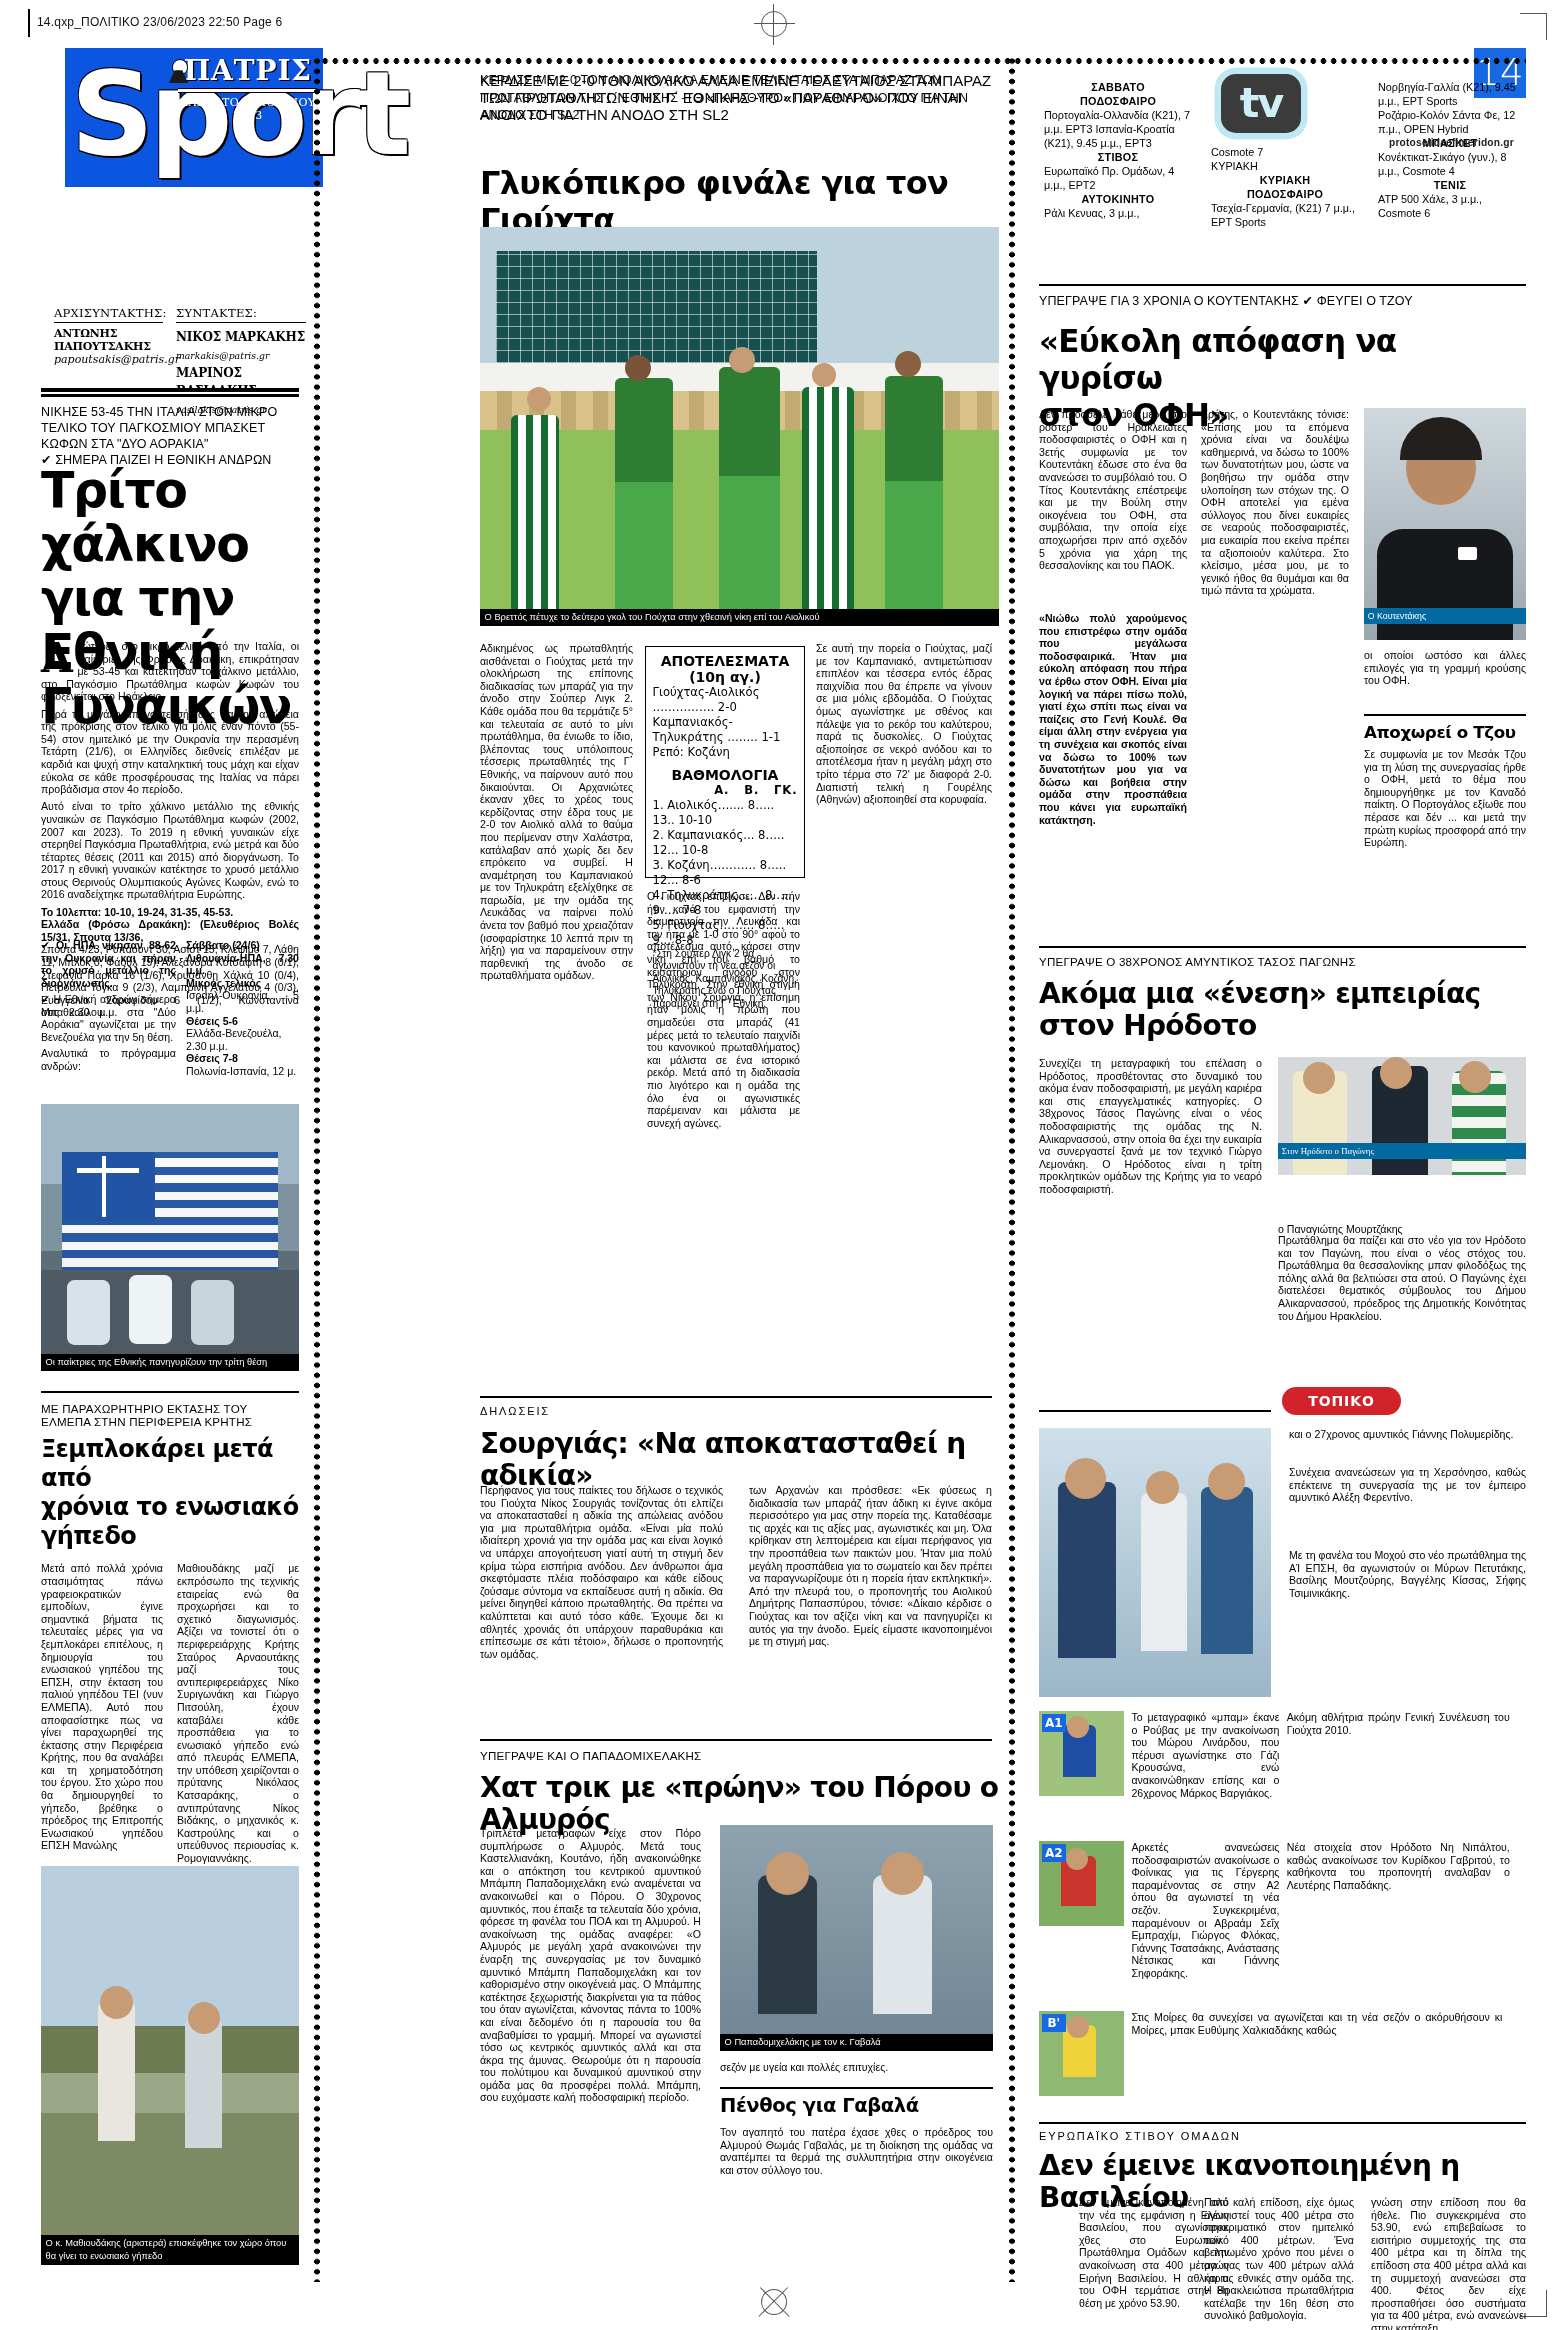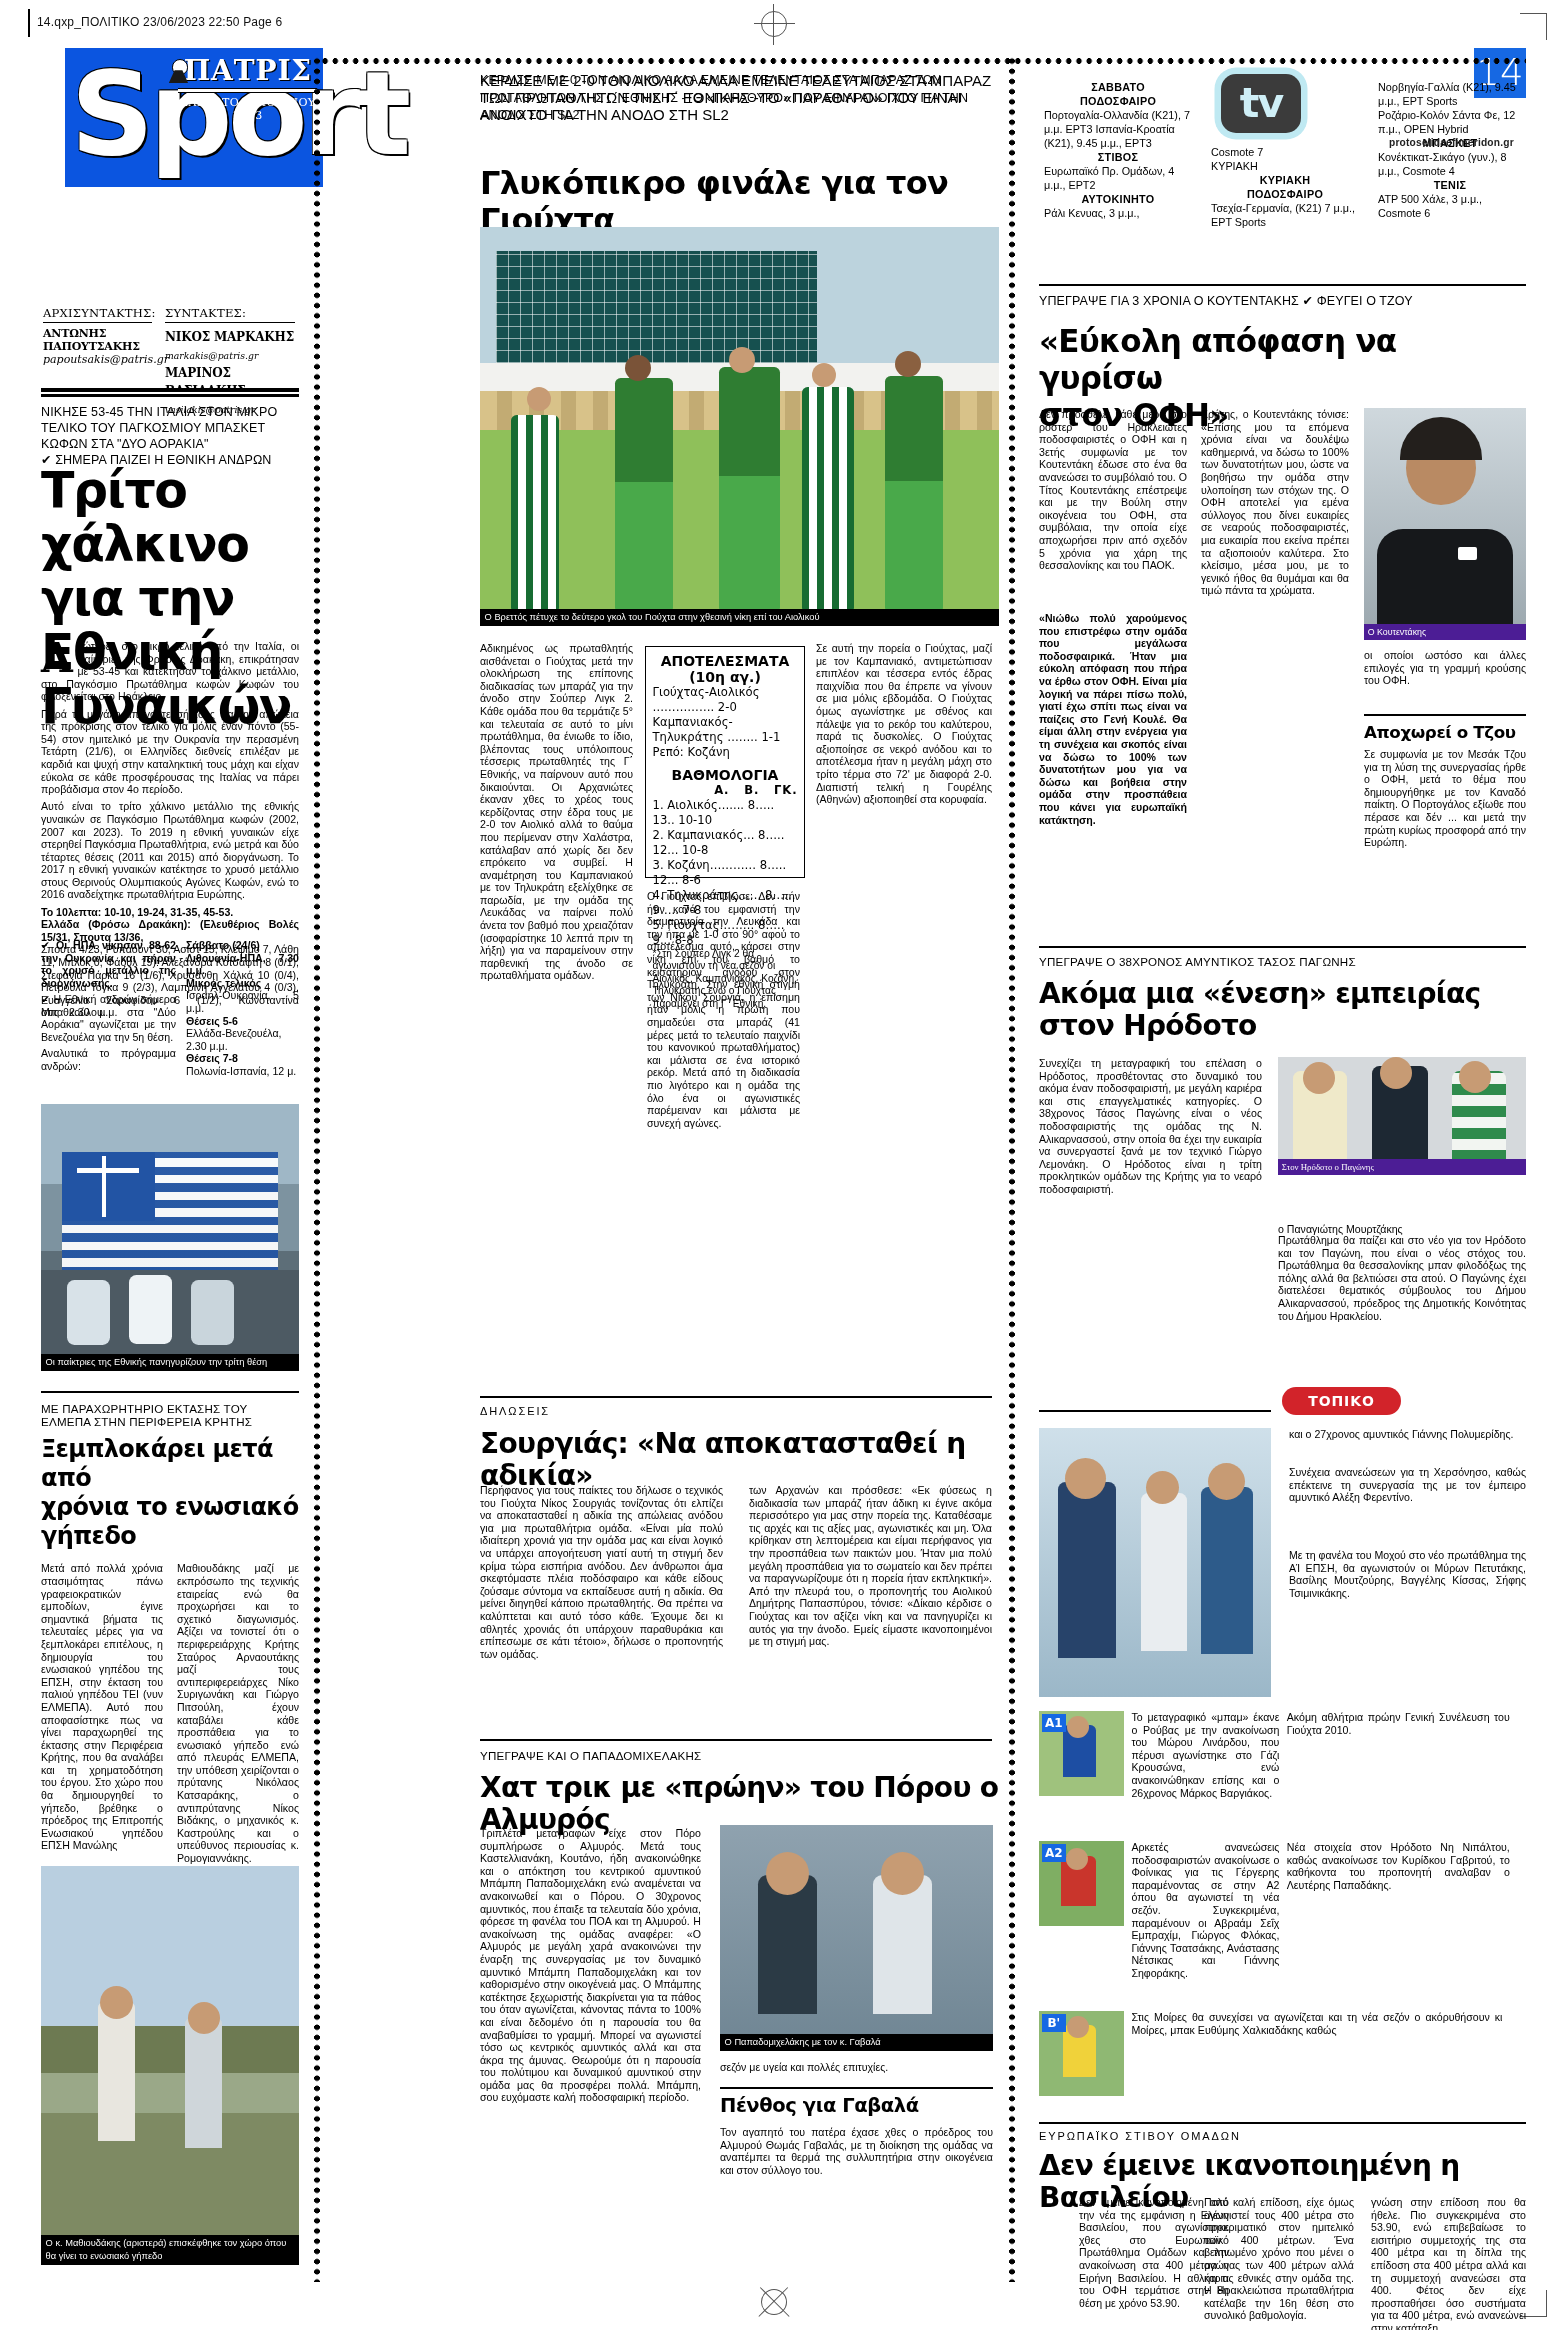--- a/index.html
+++ b/index.html
@@ -33,21 +33,21 @@
   .patris-word{font-family:"DejaVu Serif",serif;font-weight:bold;font-size:28px;color:#fff;
       letter-spacing:0.9px;line-height:1;text-shadow:1.4px 1.4px 0 #000;}
   .patris-rule{height:2.8px;background:#fff;margin:2.8px 0 2.8px 0;border-top:0.9px solid #000;border-bottom:0.9px solid #000;}
   .patris-date{font-family:"DejaVu Serif",serif;font-size:11px;color:#fff;letter-spacing:0.4px;}
   .patris-head{position:absolute;left:-15px;top:1.9px;width:20.4px;height:24px;}
   .head-face{position:absolute;left:2.8px;top:0;width:14px;height:14px;border-radius:50% 50% 45% 45%;background:#fff;border:1.4px solid #000;}
   .head-body{position:absolute;left:0;top:11px;width:19.5px;height:13px;background:#1a1a1a;
       clip-path:polygon(30% 0,70% 0,100% 100%,0 100%);}
 
   
-  .editors{left:43px;top:306px;width:258px;font-family:"DejaVu Serif",serif;}
+  .editors{left:54px;top:306px;width:258px;font-family:"DejaVu Serif",serif;}
   .ed-label{font-size:11.6px;letter-spacing:0.2px;}
   .ed-rule{border-top:0.9px solid #000;margin:1.9px 0 4.6px 0;}
   .ed-name{font-size:12px;font-weight:bold;letter-spacing:-0.2px;}
   .ed-mail{font-size:11px;font-style:italic;}
   .ed-mail-s{font-size:9.3px;font-style:italic;font-weight:normal;}
 
   .dblrule{left:41px;width:258px;height:9.3px;background:
      linear-gradient(#000 0 3.7px, #fff 3.7px 5.6px, #000 5.6px 9.3px);}
 
   
@@ -59,21 +59,21 @@
   
   .dotline{background-image:radial-gradient(circle, #000 38%, transparent 40%);
      background-size:10.2px 10.2px;background-repeat:repeat-y;width:10.2px;}
   .dotrow{background-image:radial-gradient(circle, #000 38%, transparent 40%);
      background-size:10.2px 10.2px;background-repeat:repeat-x;height:10.2px;}
 
   
   .photo{position:absolute;overflow:hidden;background:#cfd5d8;}
   .cap{position:absolute;left:0;bottom:0;width:100%;background:#000;color:#fff;font-size:9.3px;
        line-height:13px;padding:1.9px 4.6px;box-sizing:border-box;}
-  .capw{position:absolute;left:0;bottom:0;width:100%;background:#4c1d95;color:#fff;font-size:8.8px;
+  .capw{position:absolute;left:0;bottom:16px;width:100%;background:#0369a1;color:#fff;font-size:8.8px;
        line-height:12px;padding:1.9px 3.7px;box-sizing:border-box;}
 
   
   .pitch{position:absolute;inset:0;background:
      linear-gradient(#bcd3dd 0 34%, #d9c99a 34% 46%, #8fc05a 46% 100%);}
   .goalnet{position:absolute;left:3%;top:6%;width:62%;height:28%;
      background:
        repeating-linear-gradient(90deg,rgba(255,255,255,.55) 0 0.9px,transparent 0.9px 12px),
        repeating-linear-gradient(0deg,rgba(255,255,255,.55) 0 0.9px,transparent 0.9px 12px),
        #16504f;}

